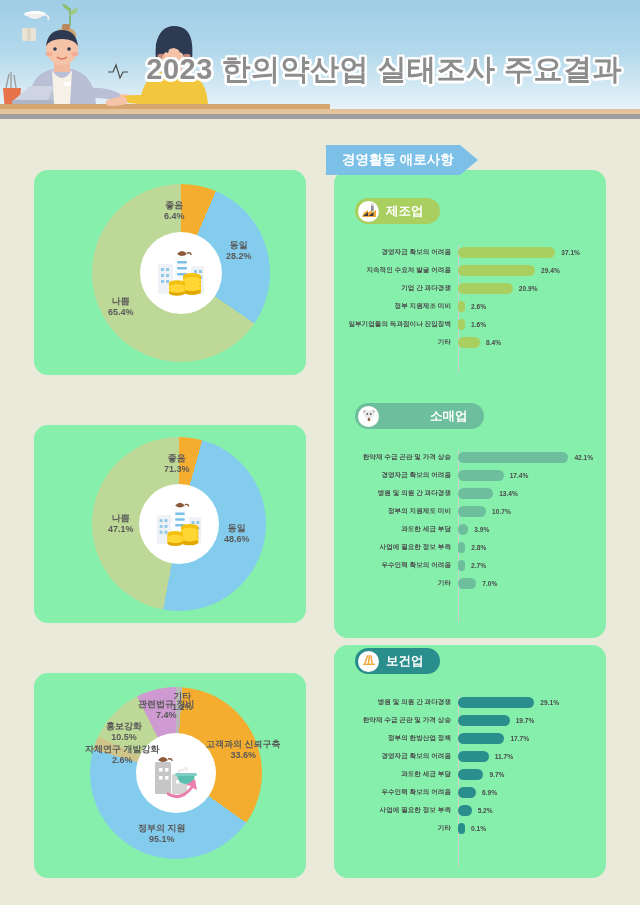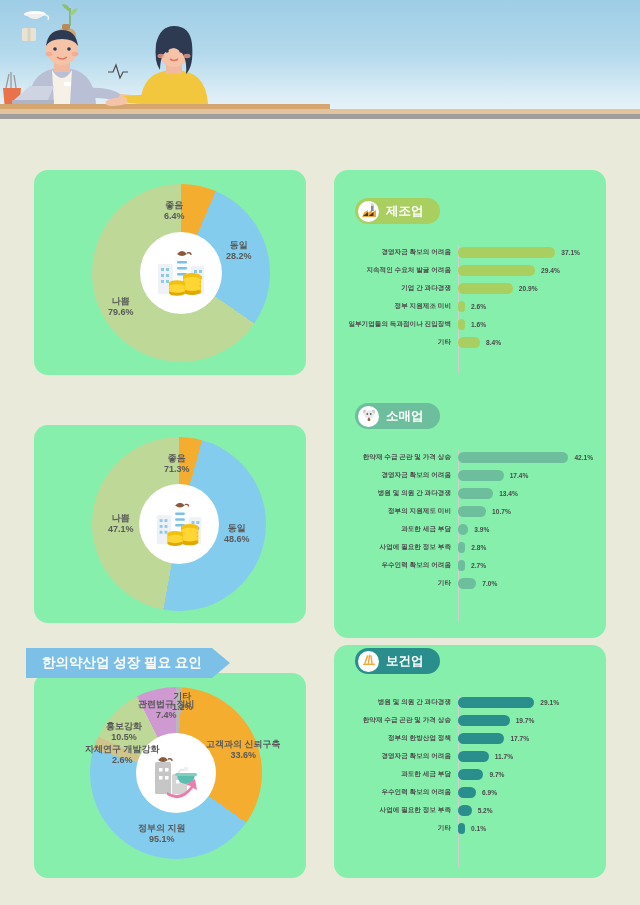--- a/index.html
+++ b/index.html
@@ -139,20 +139,21 @@
       <rect x="166" y="62" width="16" height="12" fill="#f0b9a0"></rect>
       <ellipse cx="174" cy="50" rx="16" ry="17" fill="#f5c3a8"></ellipse>
       <path d="M156 44 q4 -18 18 -18 q16 0 18 18 q2 22 -6 30 q2 -22 -12 -26 q-14 2 -14 22 q-6 -8 -4 -26z" fill="#2e3a52"></path>
       <circle cx="167" cy="51" r="1.8" fill="#2e3a52"></circle>
       <circle cx="181" cy="51" r="1.8" fill="#2e3a52"></circle>
       <path d="M170 59 q4 3 8 0" stroke="#e0765f" stroke-width="1.6" fill="none"></path>
       <ellipse cx="161" cy="56" rx="3.5" ry="2.2" fill="#f6a38c" opacity="0.75"></ellipse>
       <ellipse cx="187" cy="56" rx="3.5" ry="2.2" fill="#f6a38c" opacity="0.75"></ellipse>
     </svg>
     <div class="header-desk"></div>
+    <div class="header-title">2023 한의약산업 실태조사 주요결과</div>
   </div>
 
   <div class="card" style="left:34px; top:170px; width:272px; height:205px;">
     <div class="donut-wrap" style="left:58px; top:14px; width:178px; height:178px;">
       <div class="donut" style="width:178px; height:178px;
            background: conic-gradient(#f4ad2f 0deg 23.04deg, #84cced 23.04deg 124.56deg, #bed897 124.56deg 360deg);"></div>
       <div class="donut-hole" style="width:82px; height:82px;">
         <svg width="62" height="62" viewBox="0 0 62 62">
           <rect x="8" y="22" width="15" height="30" rx="1.5" fill="#eef1f5"></rect>
           <rect x="24" y="14" width="16" height="38" rx="1.5" fill="#fbfcfd"></rect>
@@ -194,21 +195,21 @@
       <div class="dlabel" style="left:72px; top:16px;">
         <span>좋음</span>
         <span class="pct">6.4%</span>
       </div>
       <div class="dlabel" style="left:134px; top:56px;">
         <span>동일</span>
         <span class="pct">28.2%</span>
       </div>
       <div class="dlabel" style="left:16px; top:112px;">
         <span>나쁨</span>
-        <span class="pct">79.6%</span>
+        <span class="pct">65.4%</span>
       </div>
     </div>
   </div>
 
   <div class="card" style="left:34px; top:425px; width:272px; height:198px;">
     <div class="donut-wrap" style="left:58px; top:12px; width:174px; height:174px;">
       <div class="donut" style="width:174px; height:174px;
            background: conic-gradient(#f4ad2f 0deg 15.48deg, #84cced 15.48deg 190.44deg, #bed897 190.44deg 360deg);"></div>
       <div class="donut-hole" style="width:80px; height:80px;">
         <svg width="60" height="60" viewBox="0 0 62 62">
@@ -257,23 +258,20 @@
         <span>동일</span>
         <span class="pct">48.6%</span>
       </div>
       <div class="dlabel" style="left:16px; top:76px;">
         <span>나쁨</span>
         <span class="pct">47.1%</span>
       </div>
     </div>
   </div>
 
-  <div class="tab" style="left:26px; top:648px; width:204px;">
-    <span>한의약산업 성장 필요 요인</span>
-  </div>
   <div class="card" style="left:34px; top:673px; width:272px; height:205px;">
     <div class="donut-wrap" style="left:56px; top:14px; width:172px; height:172px;">
       <div class="donut" style="width:172px; height:172px;
            background: conic-gradient(
              #b9b9b9 0deg 4.32deg,
              #f4ad2f 4.32deg 125.28deg,
              #84cced 125.28deg 285.84deg,
              #cfc58b 285.84deg 295.2deg,
              #bed897 295.2deg 333.0deg,
              #cf9ad2 333.0deg 360deg);"></div>
@@ -318,20 +316,23 @@
         <span>홍보강화</span>
         <span class="pct">10.5%</span>
       </div>
       <div class="dlabel" style="left:48px; top:12px;">
         <span>관련법규 정비</span>
         <span class="pct">7.4%</span>
       </div>
     </div>
   </div>
 
+  <div class="tab" style="left:326px; top:145px; width:152px;">
+    <span>경영활동 애로사항</span>
+  </div>
   <div class="card" style="left:334px; top:170px; width:272px; height:468px;"></div>
   <div class="card" style="left:334px; top:645px; width:272px; height:233px;"></div>
 
   <div class="pill" style="left:355px; top:198px; background:#a8cf5f;">
     <span class="pill-icon">
       <svg width="16" height="16" viewBox="0 0 16 16">
         <path d="M1 14 h14 v-7 l-4 2.6 v-2.6 l-4 2.6 v-2.6 l-4 2.6z" fill="#f2a63b"></path>
         <rect x="10" y="2" width="2.6" height="6" fill="#8a8a8a"></rect>
         <path d="M2 13 l5 -4 l0 4z" fill="#3d3d3d"></path>
         <path d="M7.5 13 l5 -4 l0 4z" fill="#3d3d3d"></path>
@@ -381,21 +382,21 @@
         <div class="barrow">
           <div class="barname">기타</div>
           <div class="bartrack">
             <div class="bar" style="background: rgb(168, 207, 95); width: 22.0267px;"></div>
             <div class="barval">8.4%</div>
           </div>
         </div>
       </div>
   </div>
 
-  <div class="pill" style="left:355px; top:403px; background:#6cbe9c;">
+  <div class="pill" style="left:355px; top:403px; background:#6cbe9c;gap:44px;">
     <span class="pill-icon">
       <svg width="16" height="16" viewBox="0 0 16 16">
         <path d="M3 6 q-2 -3 0 -4 q2 -1 3 2z" fill="#c9c9c9"></path>
         <path d="M13 6 q2 -3 0 -4 q-2 -1 -3 2z" fill="#c9c9c9"></path>
         <ellipse cx="8" cy="6.5" rx="5" ry="4.2" fill="#eaeaea"></ellipse>
         <circle cx="6.3" cy="6" r="0.9" fill="#5a5a5a"></circle>
         <circle cx="9.7" cy="6" r="0.9" fill="#5a5a5a"></circle>
         <path d="M8 9 l1.6 3 q-1.6 2 -3.2 0z" fill="#8a5a3b"></path>
       </svg>
     </span>

